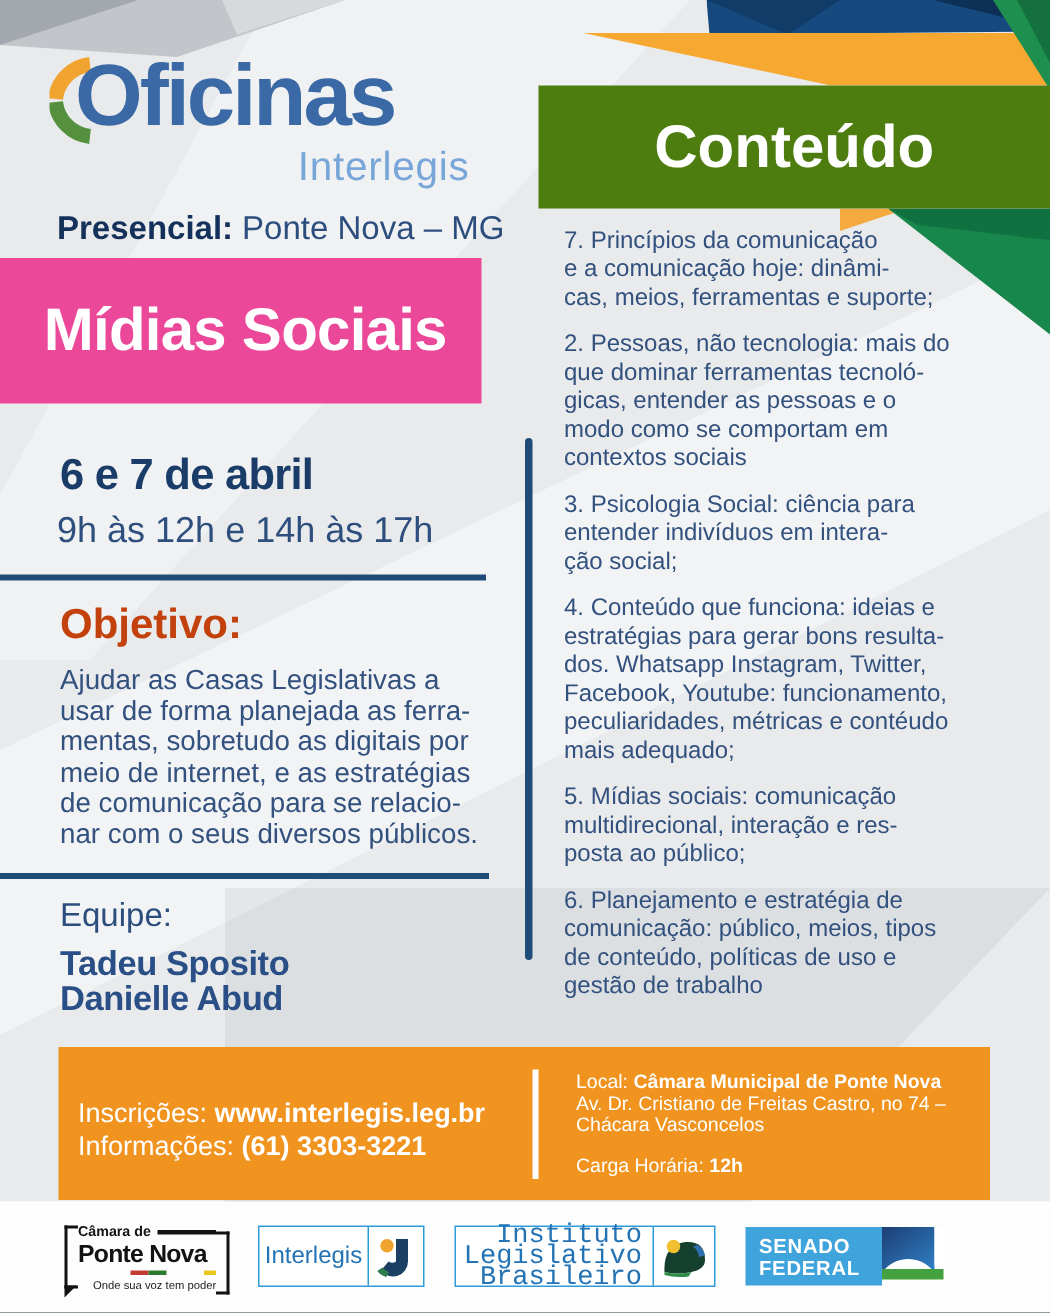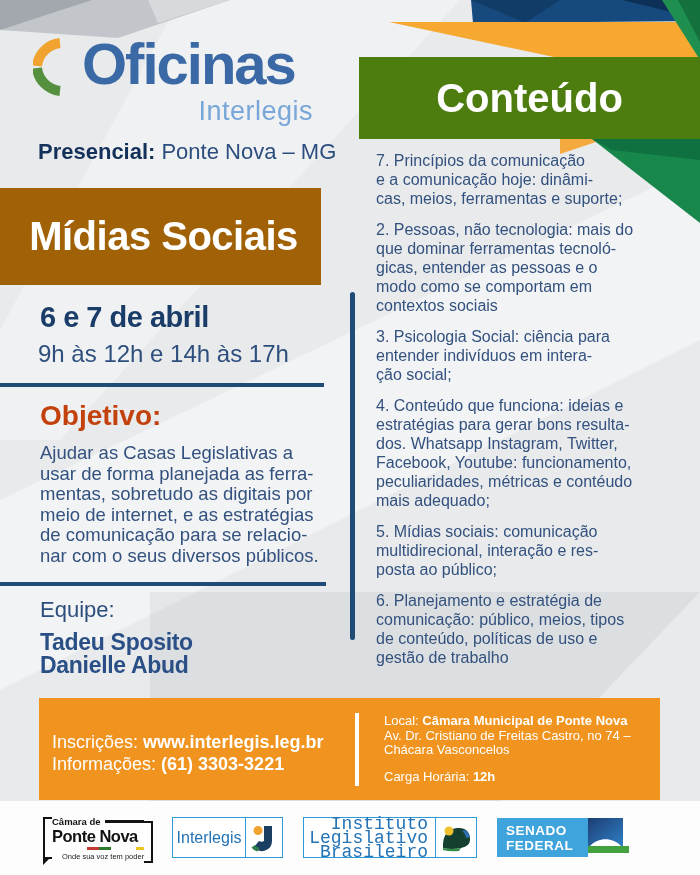--- a/index.html
+++ b/index.html
@@ -24,26 +24,26 @@
   .navy-dark1{background:#123C68;clip-path:polygon(471px 0,560px 0,525px 23px);}
   .navy-dark2{background:#0D3156;clip-path:polygon(622px 0,700px 0,700px 19px);}
   .green-top{background:#1F8F4F;clip-path:polygon(662px 0,700px 0,700px 60px);}
   .green-top2{background:#14713E;clip-path:polygon(678px 0,700px 0,700px 42px);}
   .orange-strip{background:#F6A831;clip-path:polygon(389px 22px,700px 22px,700px 57px,554px 57px);}
   .orange-wedge{background:#F5AA40;clip-path:polygon(560px 139px,605px 139px,560px 154px);}
   .green-right{background:#18874C;clip-path:polygon(592px 139px,700px 139px,700px 223px);}
   .green-right2{background:#0F7140;clip-path:polygon(592px 139px,700px 139px,700px 160px,612px 150px);}
 
   
-  .oficinas{left:50px;top:30px;font-size:58px;font-weight:bold;letter-spacing:-2px;color:#3A69A6;margin-left:32px;}
+  .oficinas{left:50px;top:30px;font-size:58px;font-weight:bold;letter-spacing:-2px;color:#3A69A6;}
   .o-crescent{left:33px;top:38px;}
   .interlegis-sub{left:120px;top:96px;width:193px;text-align:right;font-size:27px;color:#79A6D8;letter-spacing:0.5px;}
   .presencial{left:38px;top:139px;font-size:22px;color:#2C4E7E;}
   .presencial b{color:#13315A;margin-right:6px;}
-  .midias-banner{left:0;top:188px;width:321px;height:97px;background:#a16207;}
+  .midias-banner{left:0;top:172px;width:321px;height:97px;background:#ec4899;}
   .midias-banner .t{width:100%;text-align:center;line-height:97px;font-size:40px;font-weight:bold;color:#FFF;letter-spacing:-0.5px;padding-left:6px;box-sizing:border-box;}
   .date{left:40px;top:301px;font-size:29px;font-weight:bold;color:#1A3C68;letter-spacing:-0.5px;}
   .time{left:38px;top:340px;font-size:24px;color:#2E4F7E;}
   .hr1{left:0;top:383px;width:324px;height:4px;background:#1E4C77;}
   .hr2{left:0;top:582px;width:326px;height:4px;background:#1E4C77;}
   .objetivo-h{left:40px;top:400px;font-size:28px;font-weight:bold;color:#c2410c;}
   .objetivo-p{left:40px;top:443px;}
   .o-line{font-size:18.5px;line-height:20.5px;color:#33517E;white-space:nowrap;}
   .equipe-h{left:40px;top:597px;font-size:22px;color:#2C4E7D;}
   .member0{left:40px;top:629px;}

